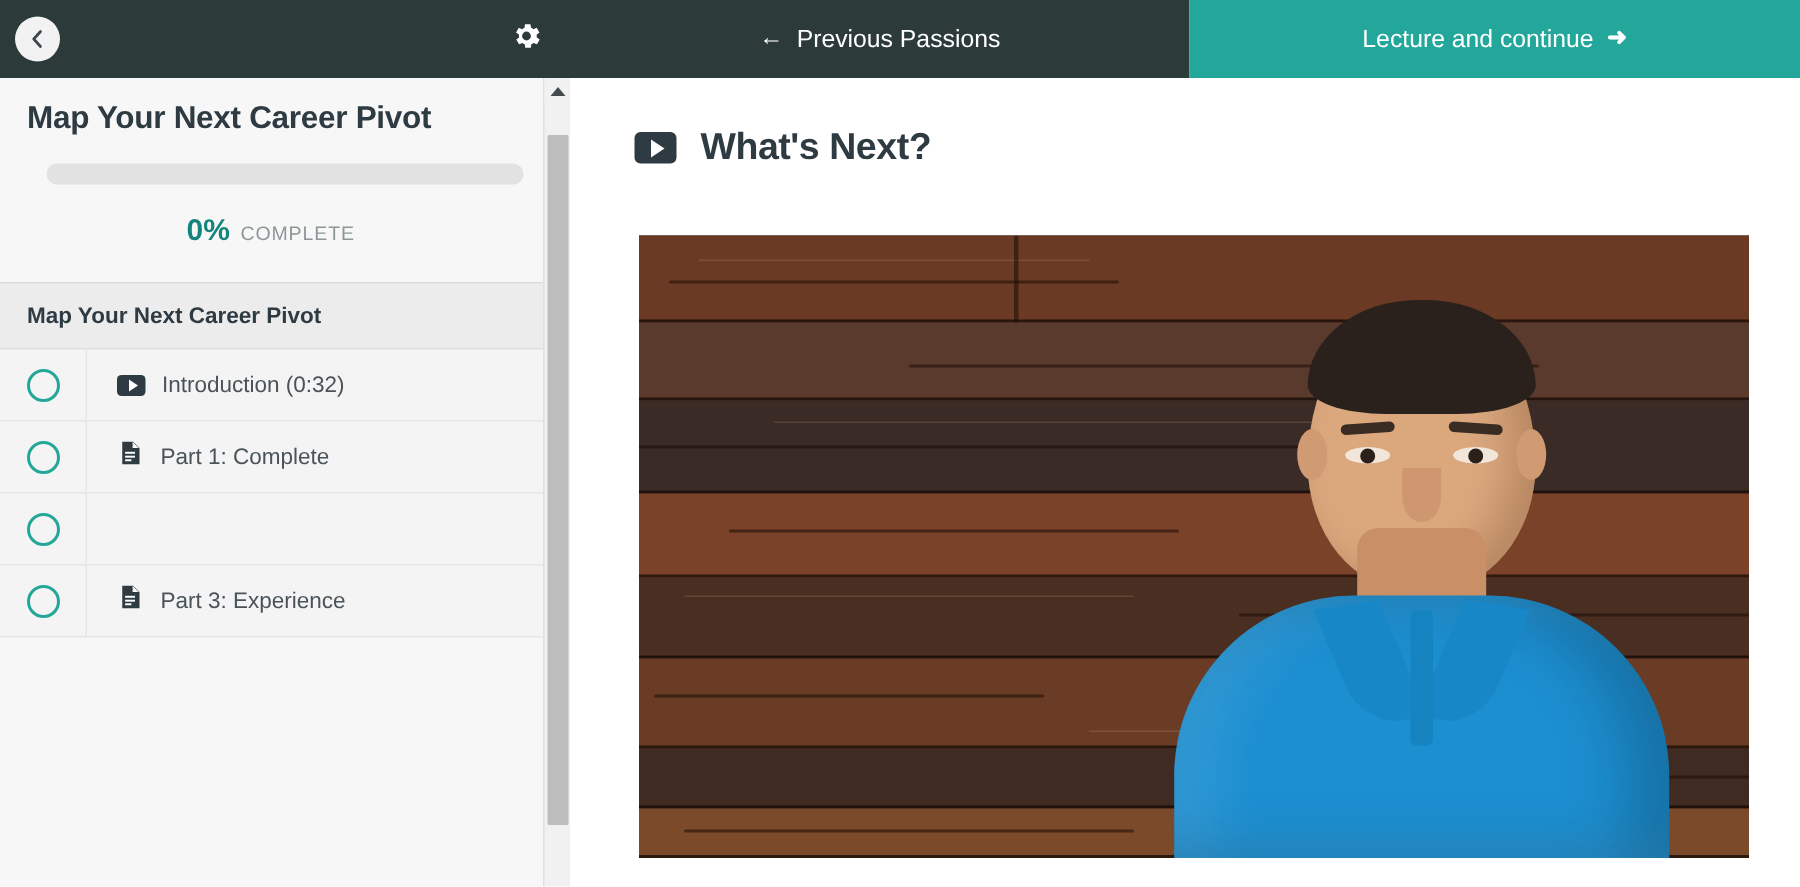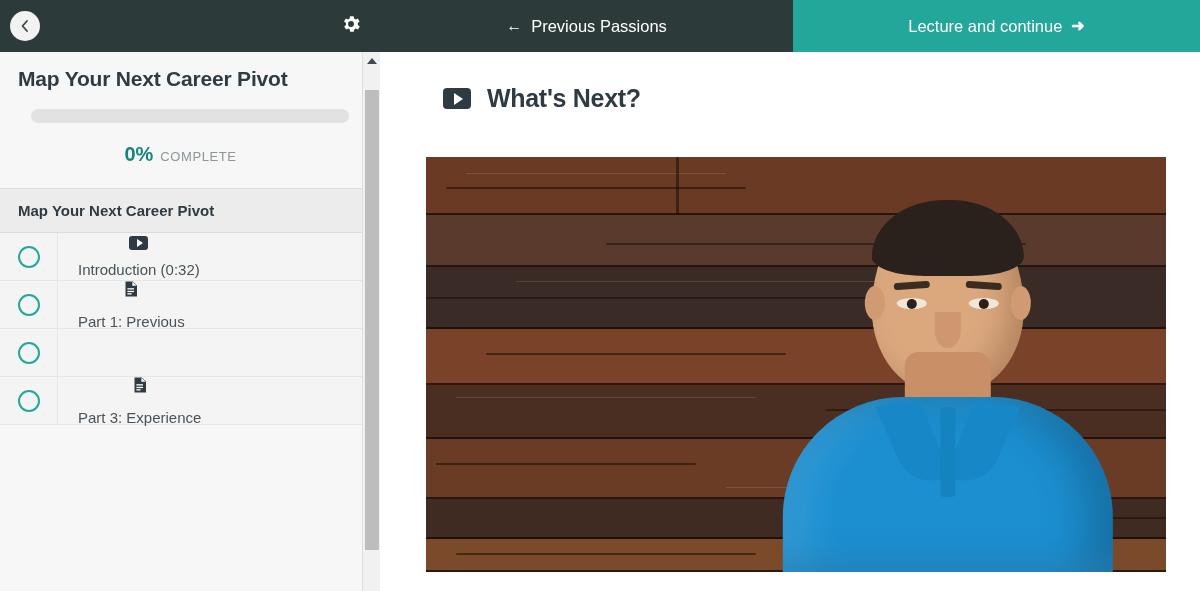--- a/index.html
+++ b/index.html
@@ -76,21 +76,21 @@
     width: 58px; flex: 0 0 58px; display: flex; align-items: center; justify-content: center;
     border-right: 1px solid #e6e6e6; height: 100%;
   }
   .circle-empty {
     width: 22px; height: 22px; border-radius: 50%; border: 2px solid #23a79b;
   }
   .circle-half {
     width: 22px; height: 22px; border-radius: 50%; border: 2px solid #2c3a3a;
     background: linear-gradient(to right, #2c3a3a 0 50%, #ffffff 50% 100%);
   }
-  .lecture-body { display: flex; align-items: center; gap: 11px; padding-left: 20px; flex-direction: column; }
+  .lecture-body { display: flex; align-items: center; gap: 11px; padding-left: 20px; }
   .lecture-label { font-size: 15px; color: #4a5358; }
 
   .icon-video {
     width: 19px; height: 14px; background: #2f3b42; border-radius: 3px;
     display: flex; align-items: center; justify-content: center; flex: 0 0 auto;
   }
   .icon-video i {
     width: 0; height: 0; border-left: 6px solid #ffffff;
     border-top: 4px solid transparent; border-bottom: 4px solid transparent;
     margin-left: 2px; display: block;
@@ -114,21 +114,21 @@
     position: absolute; left: 2px; top: 38px; width: 14px; height: 460px;
     background: #bdbdbd; border-radius: 1px; cursor: pointer;
   }
 
   
   .main {
     position: absolute; left: 381px; top: 52px; width: 819px; height: 539px;
     background: #ffffff; overflow: hidden;
   }
   .lecture-heading {
-    display: flex; align-items: center; gap: 16px; padding: 32px 0 0 62px;
+    display: flex; align-items: center; gap: 16px; padding: 32px 0 0 42px;
   }
   .heading-video-icon {
     width: 28px; height: 21px; background: #2f3b42; border-radius: 4px;
     display: flex; align-items: center; justify-content: center; flex: 0 0 auto;
   }
   .heading-video-icon i {
     width: 0; height: 0; border-left: 9px solid #ffffff;
     border-top: 6px solid transparent; border-bottom: 6px solid transparent;
     margin-left: 3px; display: block;
   }
@@ -260,21 +260,21 @@
         <div class="lecture-body">
           <span class="icon-doc">
             <svg width="18" height="18" viewBox="0 0 18 18" aria-hidden="true">
               <path fill="#2f3b42" d="M3.5 1.5h7.2L15 5.6v10.9H3.5z"></path>
               <path fill="#ffffff" d="M10.4 1.7v4h4.2z"></path>
               <rect x="5.4" y="8.2" width="6.6" height="1.3" fill="#ffffff"></rect>
               <rect x="5.4" y="10.8" width="6.6" height="1.3" fill="#ffffff"></rect>
               <rect x="5.4" y="13.2" width="4.2" height="1.3" fill="#ffffff"></rect>
             </svg>
           </span>
-          <span class="lecture-label">Part 1: Previous</span>
+          <span class="lecture-label">Part 1: Complete</span>
         </div>
       </div>
 
       <div class="lecture-row">
         <div class="status-cell">
           <div class="circle-empty"></div>
         </div>
       </div>
 
       <div class="lecture-row">

